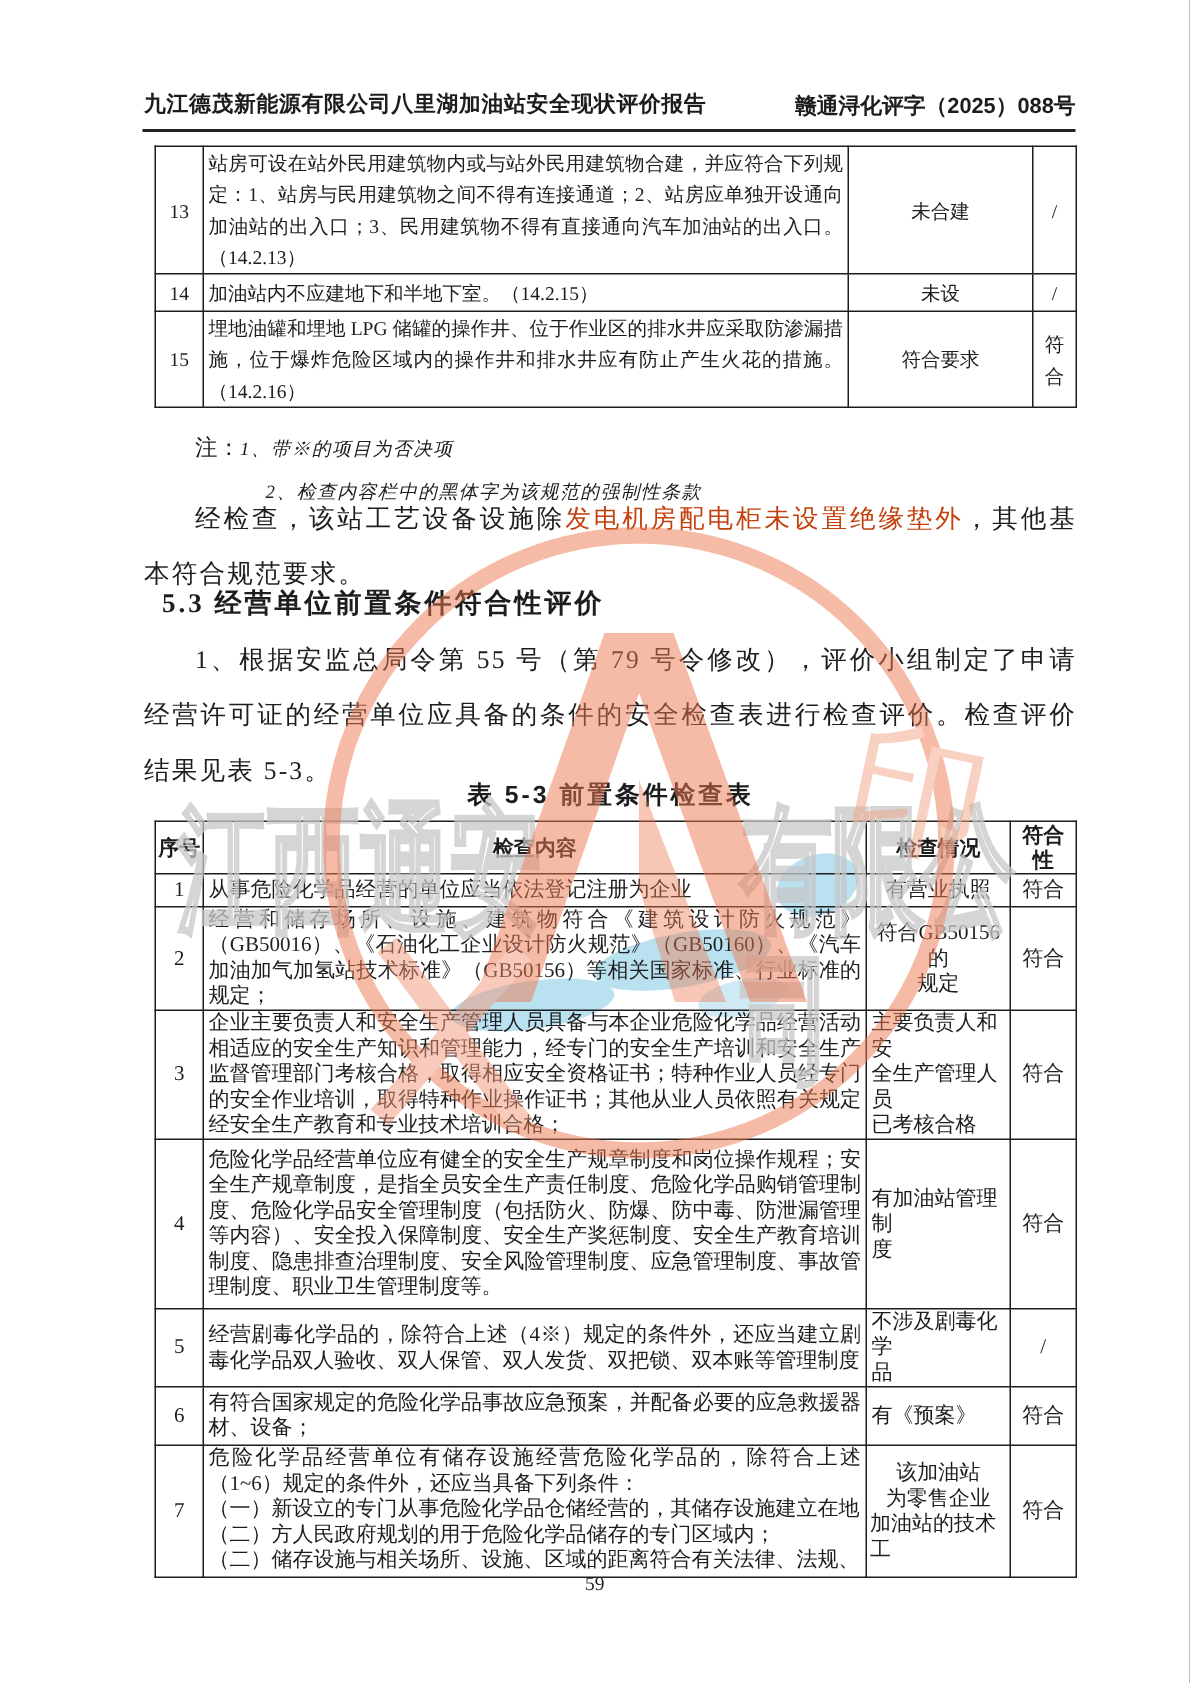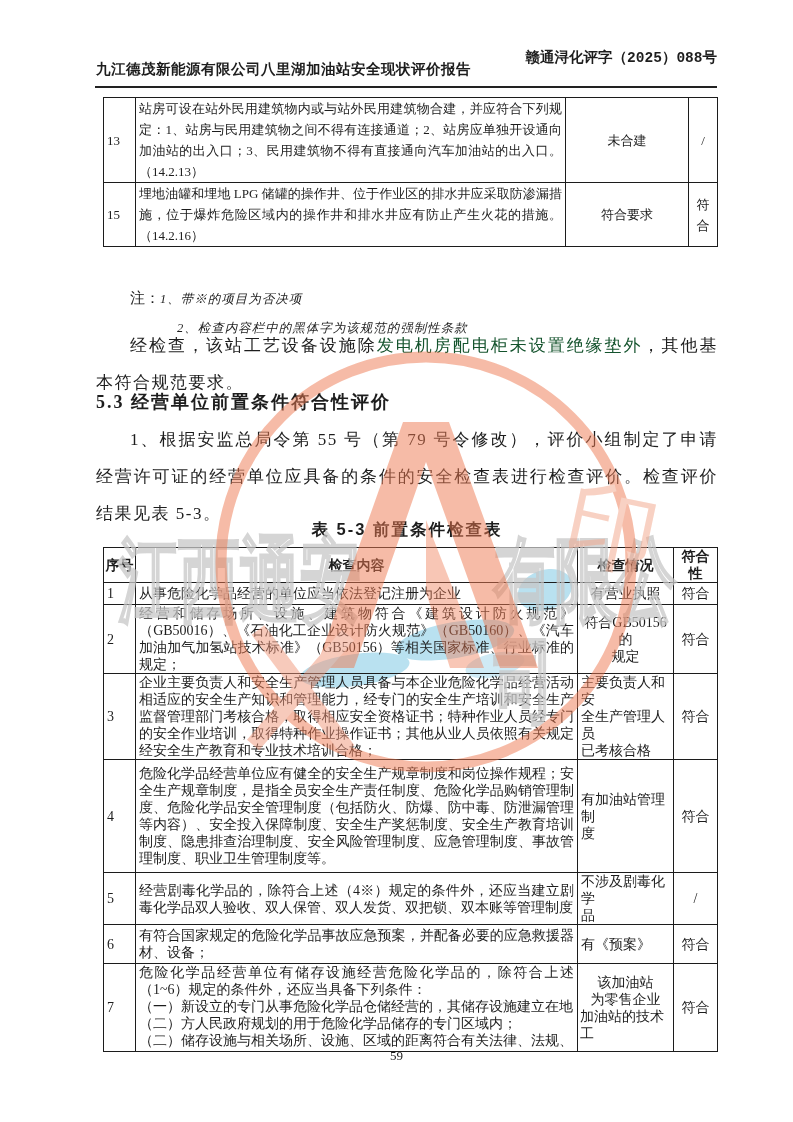--- a/index.html
+++ b/index.html
@@ -5,55 +5,55 @@
   html,body{margin:0;padding:0;background:#888;}
   .page{
     position:relative;width:793px;height:1122px;background:#ffffff;
     margin:0 auto;overflow:hidden;
     font-family:"Liberation Serif","DejaVu Serif",serif;color:#1d1d1d;
   }
   .abs{position:absolute;}
   
   .hdr-left{left:96px;top:60px;font-size:14.5px;font-weight:bold;letter-spacing:.5px;
     font-family:"Liberation Sans","DejaVu Sans",sans-serif;}
-  .hdr-right{right:76px;top:48px;font-size:14.5px;font-weight:bold;
-    font-family:Liberation Mono, monospace;text-align:center;}
+  .hdr-right{right:76px;top:61px;font-size:14.5px;font-weight:bold;
+    font-family:Liberation Sans, sans-serif;text-align:center;}
   .hdr-rule{left:95px;top:86px;width:622px;border-top:2px solid #222;height:0;}
   
   table{border-collapse:collapse;table-layout:fixed;}
   .doc-table{position:absolute;left:103px;width:614px;}
   .doc-table td,.doc-table th{border:1.5px solid #1c1c1c;padding:0 3px;overflow:hidden;}
   .t-top{top:97px;font-size:13px;line-height:21px;}
   .t-main{top:547px;font-size:14px;line-height:17px;}
   .t-main th{font-family:"Liberation Sans","DejaVu Sans",sans-serif;font-weight:bold;
     font-size:14px;padding:0 1px;}
-  .cell-no{vertical-align:middle;}
+  .cell-no{text-align:center;vertical-align:middle;}
   .cell-content{text-align:justify;vertical-align:middle;}
   .cell-status{text-align:left;vertical-align:middle;}
   .cell-status.center{text-align:center;}
   .cell-result{text-align:center;vertical-align:middle;}
   .preline{white-space:pre-line;}
   .split-cell{display:flex;flex-direction:column;justify-content:space-between;height:100%;}
   .split-top{text-align:center;white-space:pre-line;padding-top:2px;}
   .split-bottom{text-align:left;padding-bottom:1px;}
   
   .note-row1{left:130px;top:289px;font-size:15px;}
   .note-item{font-size:12.5px;font-style:italic;letter-spacing:1px;}
   .note-row2{left:177px;top:320px;font-family:Liberation Serif, serif;}
   
   .para{left:96px;width:622px;font-size:17px;line-height:37px;letter-spacing:1.5px;
     text-align:justify;text-indent:2em;}
   .p-finding{top:327px;}
-  .h53{left:96px;top:390px;font-size:18px;font-weight:bold;letter-spacing:2px;}
+  .h53{left:108px;top:390px;font-size:18px;font-weight:bold;letter-spacing:2px;}
   .p-section{top:421px;}
   .tbl-title{left:96px;top:519px;width:622px;text-align:center;font-size:16.5px;
     font-weight:bold;letter-spacing:2px;
     font-family:"Liberation Sans","DejaVu Sans",sans-serif;}
   .page-num{left:0;top:1037px;width:793px;text-align:center;font-size:13px;margin-top:11px;}
-  .red{color:#14532d;}
+  .red{color:#c2410c;}
   
   .wm-gray{top:530px;height:100px;font-size:92px;font-weight:bold;line-height:100px;
     font-family:"Liberation Sans","DejaVu Sans",sans-serif;
     color:transparent;-webkit-text-stroke:2.5px #c7c7c7;opacity:.75;
     transform:scaleX(.66);transform-origin:left center;pointer-events:none;z-index:4;}
   .wm-gray-left{left:118px;}
   .wm-gray-right{left:494px;}
   .stamp{left:198px;top:330px;opacity:.5;pointer-events:none;z-index:5;}
   .blue-splash{pointer-events:none;z-index:0;}
   .content{position:relative;z-index:1;}
@@ -83,20 +83,26 @@
           <col style="width:123px">
           <col style="width:29px">
         </colgroup>
       <tbody>
           <tr style="height:63px">
         <td class="cell-no">13</td>
         <td class="cell-content">站房可设在站外民用建筑物内或与站外民用建筑物合建，并应符合下列规定：1、站房与民用建筑物之间不得有连接通道；2、站房应单独开设通向加油站的出入口；3、民用建筑物不得有直接通向汽车加油站的出入口。（14.2.13）</td>
         <td class="cell-status center">未合建</td>
         <td class="cell-result">/</td>
       </tr>
+      <tr style="height:25px">
+        <td class="cell-no">14</td>
+        <td class="cell-content">加油站内不应建地下和半地下室。（14.2.15）</td>
+        <td class="cell-status center">未设</td>
+        <td class="cell-result">/</td>
+      </tr>
       <tr style="height:55px">
         <td class="cell-no">15</td>
         <td class="cell-content">埋地油罐和埋地 LPG 储罐的操作井、位于作业区的排水井应采取防渗漏措施，位于爆炸危险区域内的操作井和排水井应有防止产生火花的措施。（14.2.16）</td>
         <td class="cell-status center">符合要求</td>
         <td class="cell-result">符合</td>
       </tr>
     </tbody>
       </table>
 
     <div class="abs note-row1">

